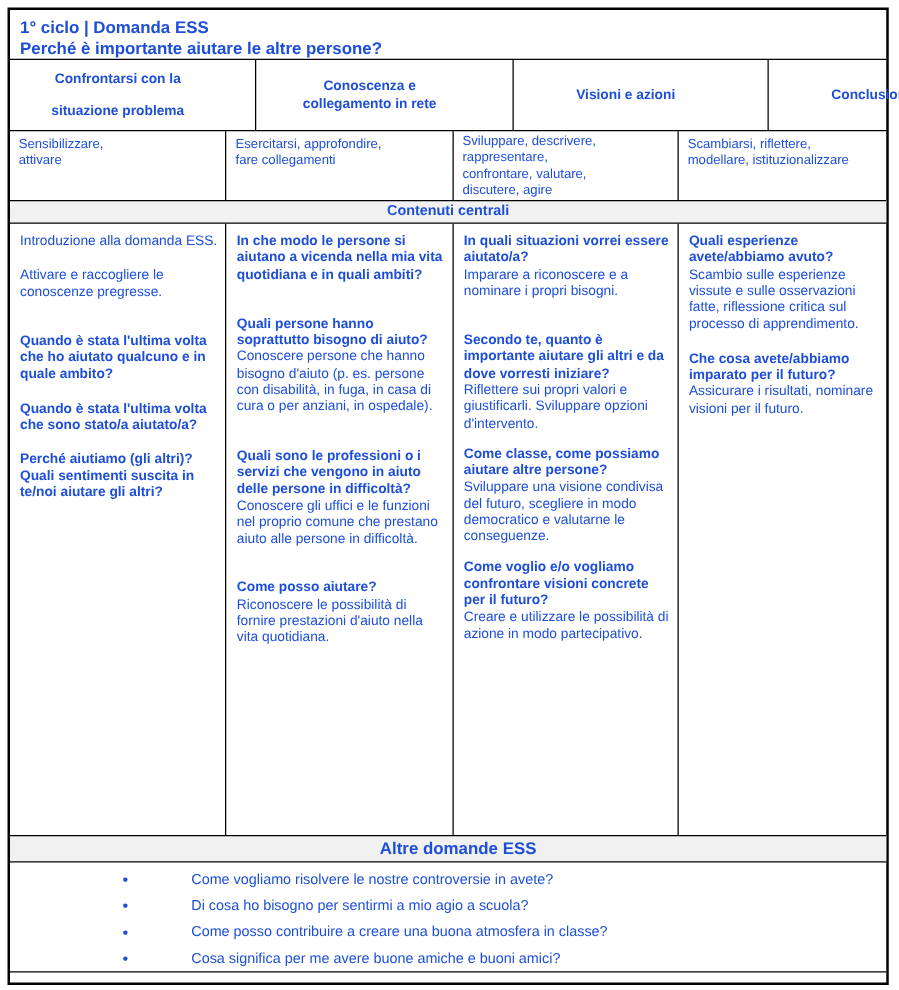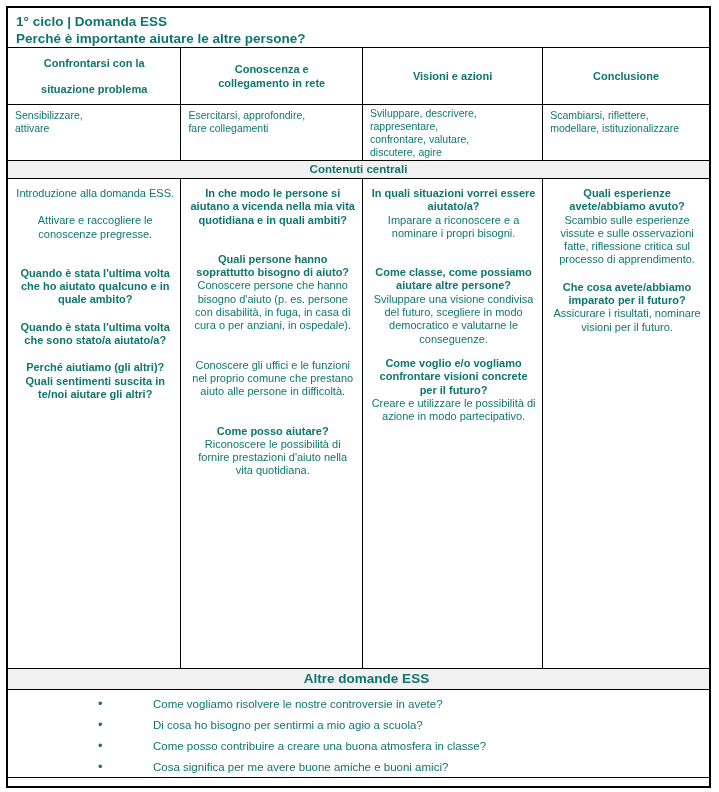--- a/index.html
+++ b/index.html
@@ -1,34 +1,34 @@
 <!DOCTYPE html>
 <html style="--band-bg: #f1f1f1; --border: #000000;"><head>
 <meta charset="utf-8">
 <style>
   html,body{margin:0;padding:0;background:#ffffff;}
   .page{
     width:719px;height:792px;box-sizing:border-box;
     background:#ffffff;padding:6px 8px 4px 6px;
-    font-family:"Liberation Sans",sans-serif;color:#0f766e;
+    font-family:"Liberation Sans",sans-serif;color:#1d4ed8;
   }
   .doc{
     border:2px solid #000;height:100%;box-sizing:border-box;
     display:flex;flex-direction:column;background:#fff;
   }
   .row{box-sizing:border-box;}
   .row + .row{border-top:1px solid #000;}
   
   .title-row{padding:5px 8px 4px 8px;height:39px;}
   .title-line{font-weight:bold;font-size:13.5px;line-height:17px;white-space:pre-line;}
   
   .grid{display:grid;grid-template-columns:24.6% 25.9% 25.7% 23.8%;}
   .grid .cell{box-sizing:border-box;}
   .grid .cell + .cell{border-left:1px solid #000;}
-  .head-row{height:57px;}
+  .head-row{height:57px;gap:24px;}
   .head-row .cell{
     display:flex;align-items:center;justify-content:center;text-align:center;
     font-weight:bold;font-size:11px;white-space:pre-line;padding:0 6px;
   }
   .hd-loose{line-height:26px;}
   .hd-tight{line-height:14px;}
   
   .verbs-row{height:56px;}
   .verbs-row .cell{
     font-size:10.5px;line-height:13px;padding:4px 6px 0 7px;white-space:pre-line;
@@ -39,21 +39,21 @@
   .band{
     background:var(--band-bg,#f1f1f1);text-align:center;font-weight:bold;
     font-size:11.5px;padding:2px 0 3px 0;
   }
   .band-lg{font-size:13.5px;padding:2px 0 3px 16px;}
   
   .content-row{flex:1;}
   .content-row .cell{
     font-size:11px;line-height:13.3px;padding:8px 6px 6px 8px;
   }
-  .block{margin:0 0 14px 0;text-align:center;}
+  .block{margin:0 0 14px 0;}
   .block .q{font-weight:bold;display:block;}
   .block .a{display:block;}
   .block .q:empty,.block .a:empty{display:none;}
   .mb-lg{margin-bottom:26px;}
   .mb-sm{margin-bottom:11px;}
   .mb-0{margin-bottom:0;}
   
   .bullets-row{height:88px;padding:8px 10px 0 0;overflow:hidden;}
   .bullets-row ul{margin:0;padding:0 0 0 90px;list-style:none;}
   .bullets-row li{
@@ -127,32 +127,37 @@
 
       <div class="cell">
         <p class="block mb-lg">
           <span class="q">In che modo le persone si aiutano a vicenda nella mia vita quotidiana e in quali ambiti?</span>
         </p>
         <p class="block mb-lg">
           <span class="q">Quali persone hanno soprattutto bisogno di aiuto?</span>
           <span class="a">Conoscere persone che hanno bisogno d'aiuto (p. es. persone con disabilità, in fuga, in casa di cura o per anziani, in ospedale).</span>
         </p>
         <p class="block mb-lg">
+          <span class="q">Quali sono le professioni o i servizi che vengono in aiuto delle persone in difficoltà?</span>
           <span class="a">Conoscere gli uffici e le funzioni nel proprio comune che prestano aiuto alle persone in difficoltà.</span>
         </p>
         <p class="block mb-0">
           <span class="q">Come posso aiutare?</span>
           <span class="a">Riconoscere le possibilità di fornire prestazioni d'aiuto nella vita quotidiana.</span>
         </p>
       </div>
 
       <div class="cell">
         <p class="block mb-lg">
           <span class="q">In quali situazioni vorrei essere aiutato/a?</span>
           <span class="a">Imparare a riconoscere e a nominare i propri bisogni.</span>
+        </p>
+        <p class="block mb-sm">
+          <span class="q">Secondo te, quanto è importante aiutare gli altri e da dove vorresti iniziare?</span>
+          <span class="a">Riflettere sui propri valori e giustificarli. Sviluppare opzioni d'intervento.</span>
         </p>
         <p class="block mb-sm">
           <span class="q">Come classe, come possiamo aiutare altre persone?</span>
           <span class="a">Sviluppare una visione condivisa del futuro, scegliere in modo democratico e valutarne le conseguenze.</span>
         </p>
         <p class="block mb-0">
           <span class="q">Come voglio e/o vogliamo confrontare visioni concrete per il futuro?</span>
           <span class="a">Creare e utilizzare le possibilità di azione in modo partecipativo.</span>
         </p>
       </div>

